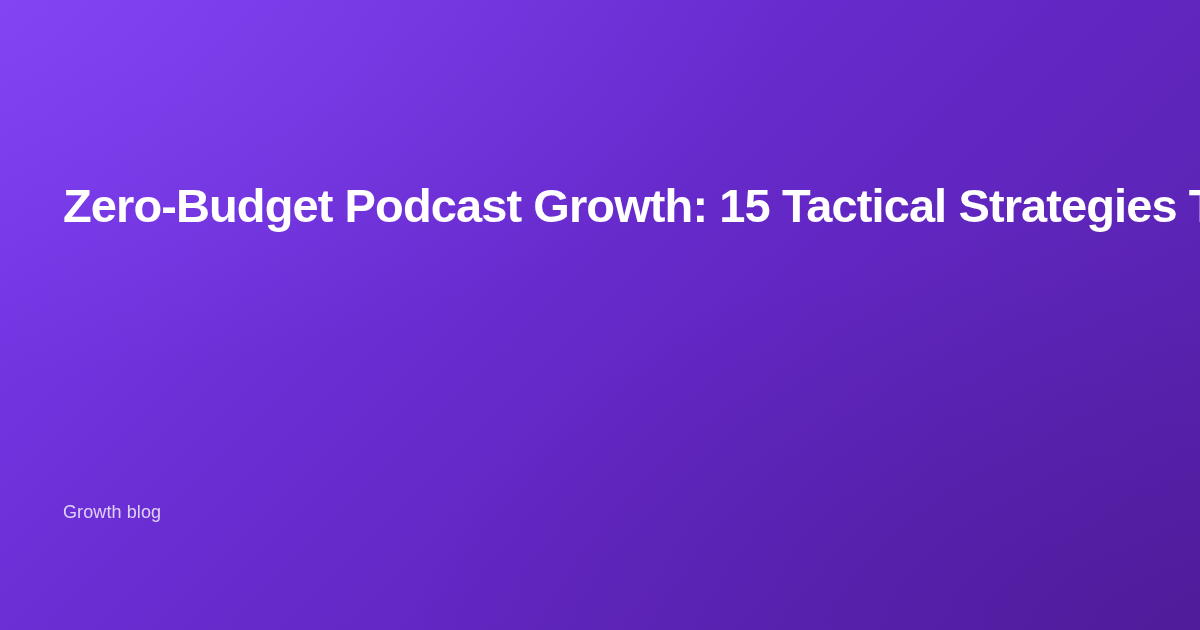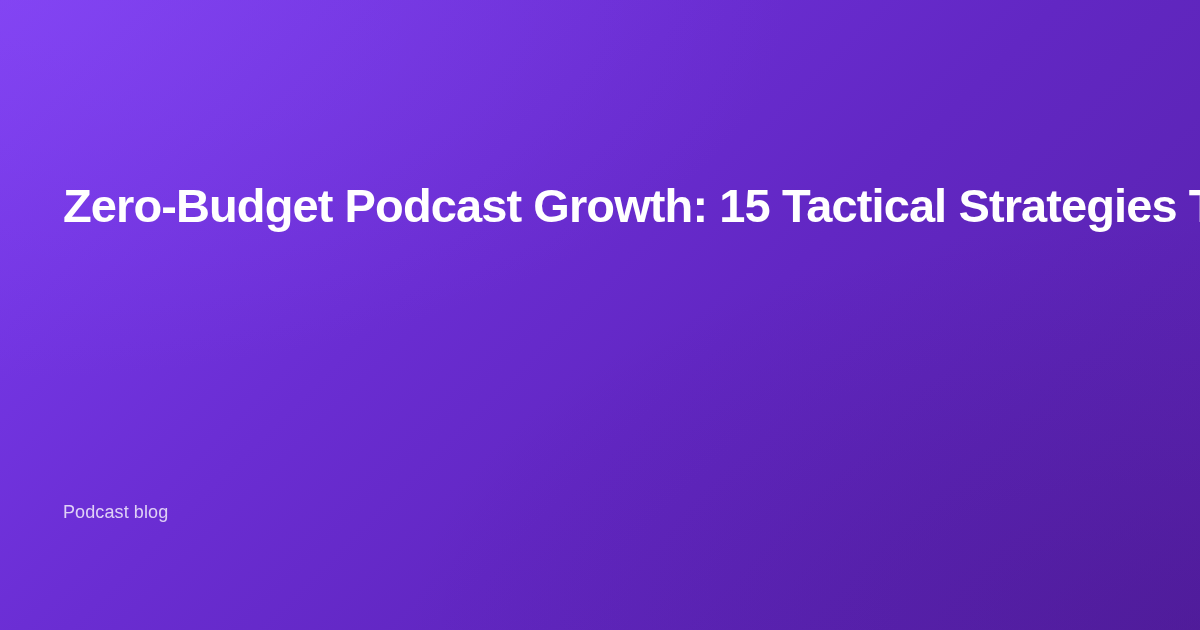--- a/index.html
+++ b/index.html
@@ -83,16 +83,16 @@
 </style>
 </head>
 <body>
 
 <div class="share-card">
 
   <div class="card-content">
 
     <h1 class="card-title">Zero-Budget Podcast Growth: 15 Tactical Strategies That Work</h1>
 
-    <p class="card-footer">Podcast blog</p>
+    <p class="card-footer">Growth blog</p>
 
   </div>
 </div>
 
 </body></html>

